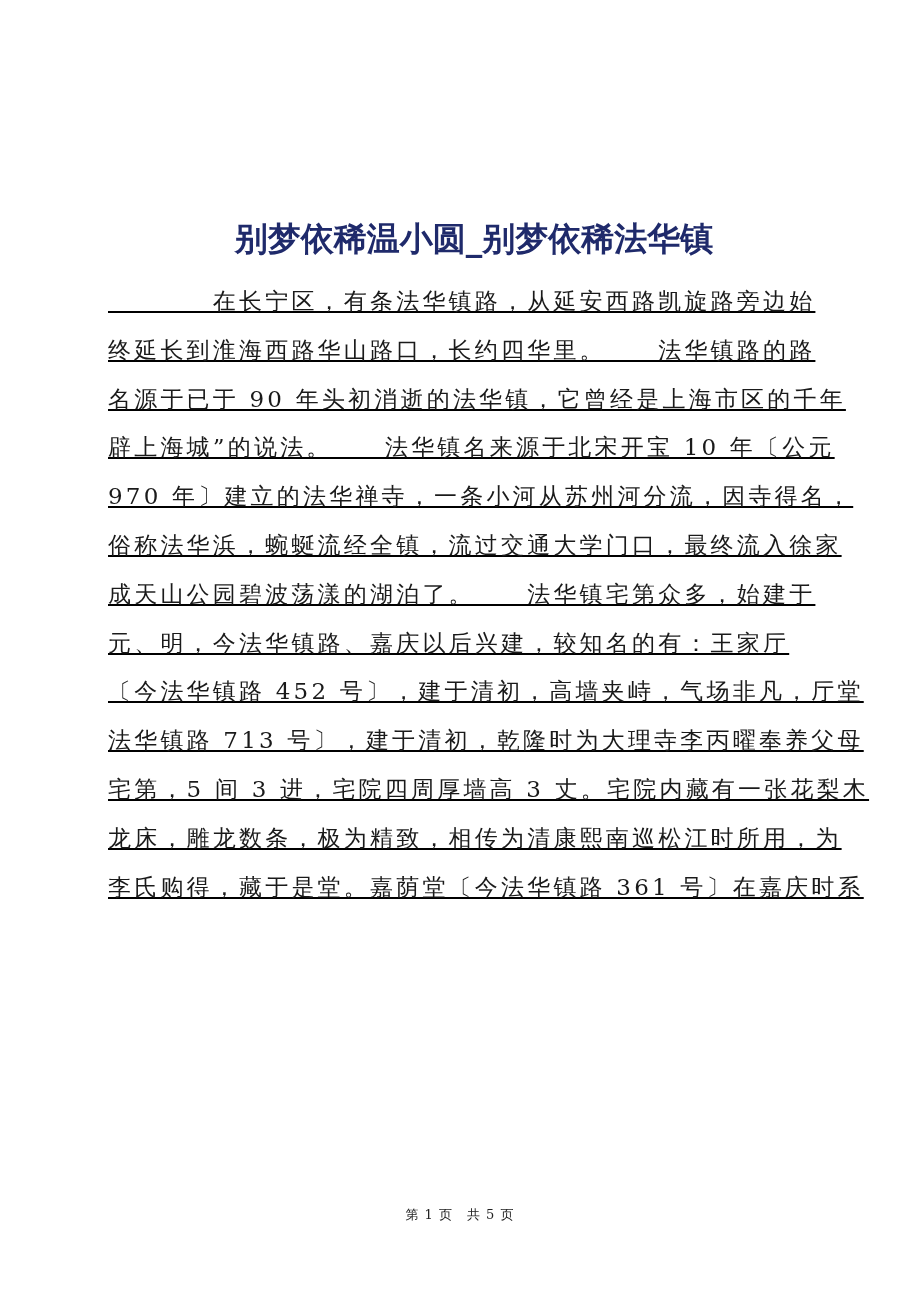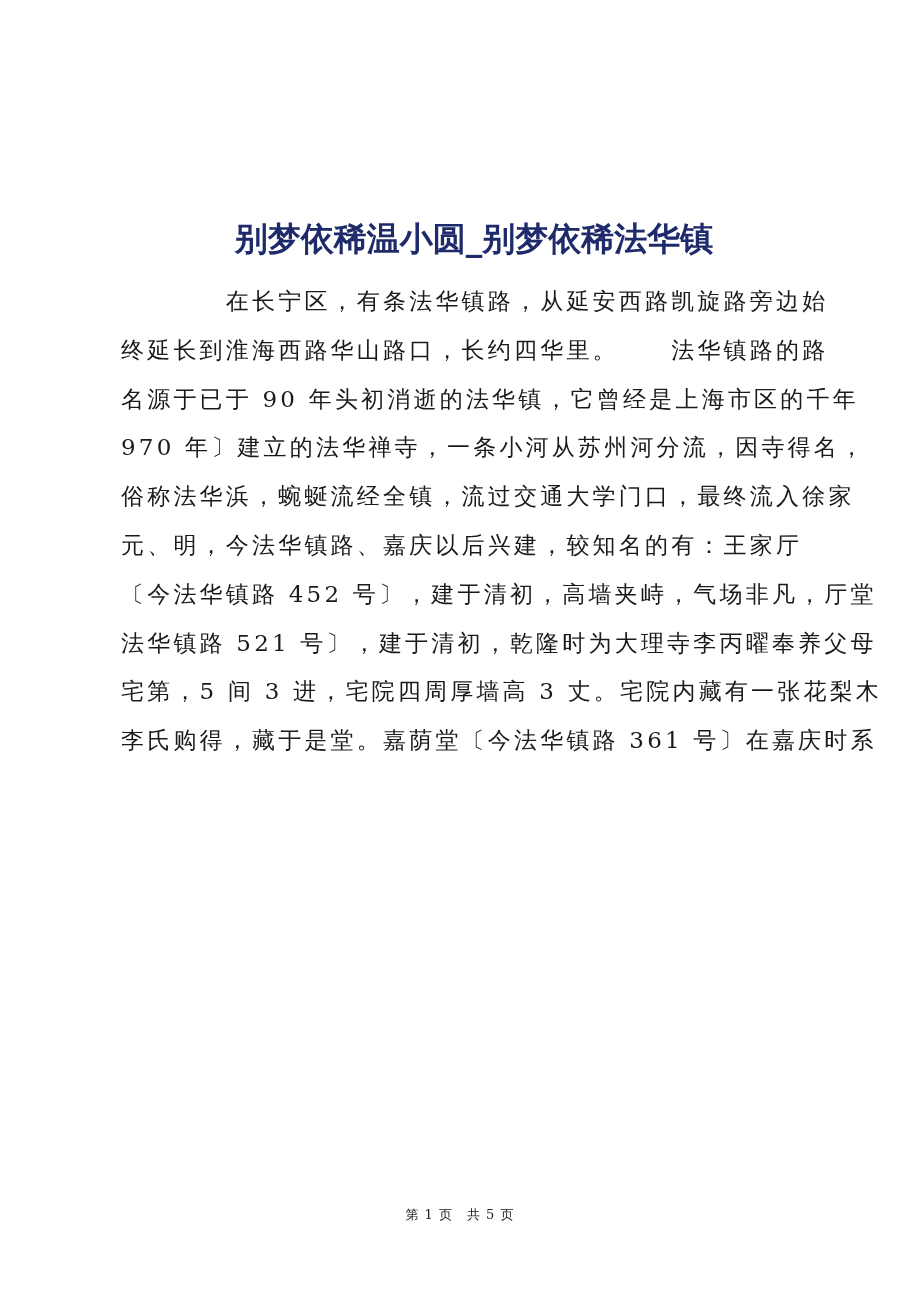--- a/index.html
+++ b/index.html
@@ -31,22 +31,23 @@
       font-family: "DejaVu Sans", "Liberation Sans", sans-serif;
       font-size: 33px;
       font-weight: bold;
       letter-spacing: 0px;
       line-height: 50px;
       margin-left: 14px;
     }
     .body {
       position: absolute;
       top: 277px;
-      left: 121px;
+      left: 108px;
       width: 690px;
+      text-decoration: underline;
     }
     .line {
       height: 48.8px;
       line-height: 48.8px;
       font-size: 23px;
       color: #1a1a1a;
       white-space: nowrap;
       letter-spacing: 3.2px;
     }
     .footer {
@@ -63,23 +64,26 @@
 </head>
 <body>
 
 <div class="page">
   <h1 class="title">别梦依稀温小圆_别梦依稀法华镇</h1>
 
   <div class="body">
     <div class="line">　　　　在长宁区，有条法华镇路，从延安西路凯旋路旁边始</div>
     <div class="line">终延长到淮海西路华山路口，长约四华里。　　法华镇路的路</div>
     <div class="line">名源于已于 90 年头初消逝的法华镇，它曾经是上海市区的千年</div>
+    <div class="line">辟上海城”的说法。　　法华镇名来源于北宋开宝 10 年〔公元</div>
     <div class="line">970 年〕建立的法华禅寺，一条小河从苏州河分流，因寺得名，</div>
     <div class="line">俗称法华浜，蜿蜒流经全镇，流过交通大学门口，最终流入徐家</div>
+    <div class="line">成天山公园碧波荡漾的湖泊了。　　法华镇宅第众多，始建于</div>
     <div class="line">元、明，今法华镇路、嘉庆以后兴建，较知名的有：王家厅</div>
     <div class="line">〔今法华镇路 452 号〕，建于清初，高墙夹峙，气场非凡，厅堂</div>
-    <div class="line">法华镇路 521 号〕，建于清初，乾隆时为大理寺李丙曜奉养父母</div>
+    <div class="line">法华镇路 713 号〕，建于清初，乾隆时为大理寺李丙曜奉养父母</div>
     <div class="line">宅第，5 间 3 进，宅院四周厚墙高 3 丈。宅院内藏有一张花梨木</div>
+    <div class="line">龙床，雕龙数条，极为精致，相传为清康熙南巡松江时所用，为</div>
     <div class="line">李氏购得，藏于是堂。嘉荫堂〔今法华镇路 361 号〕在嘉庆时系</div>
   </div>
 
   <div class="footer">第 1 页　共 5 页</div>
 </div>
 
 </body></html>

